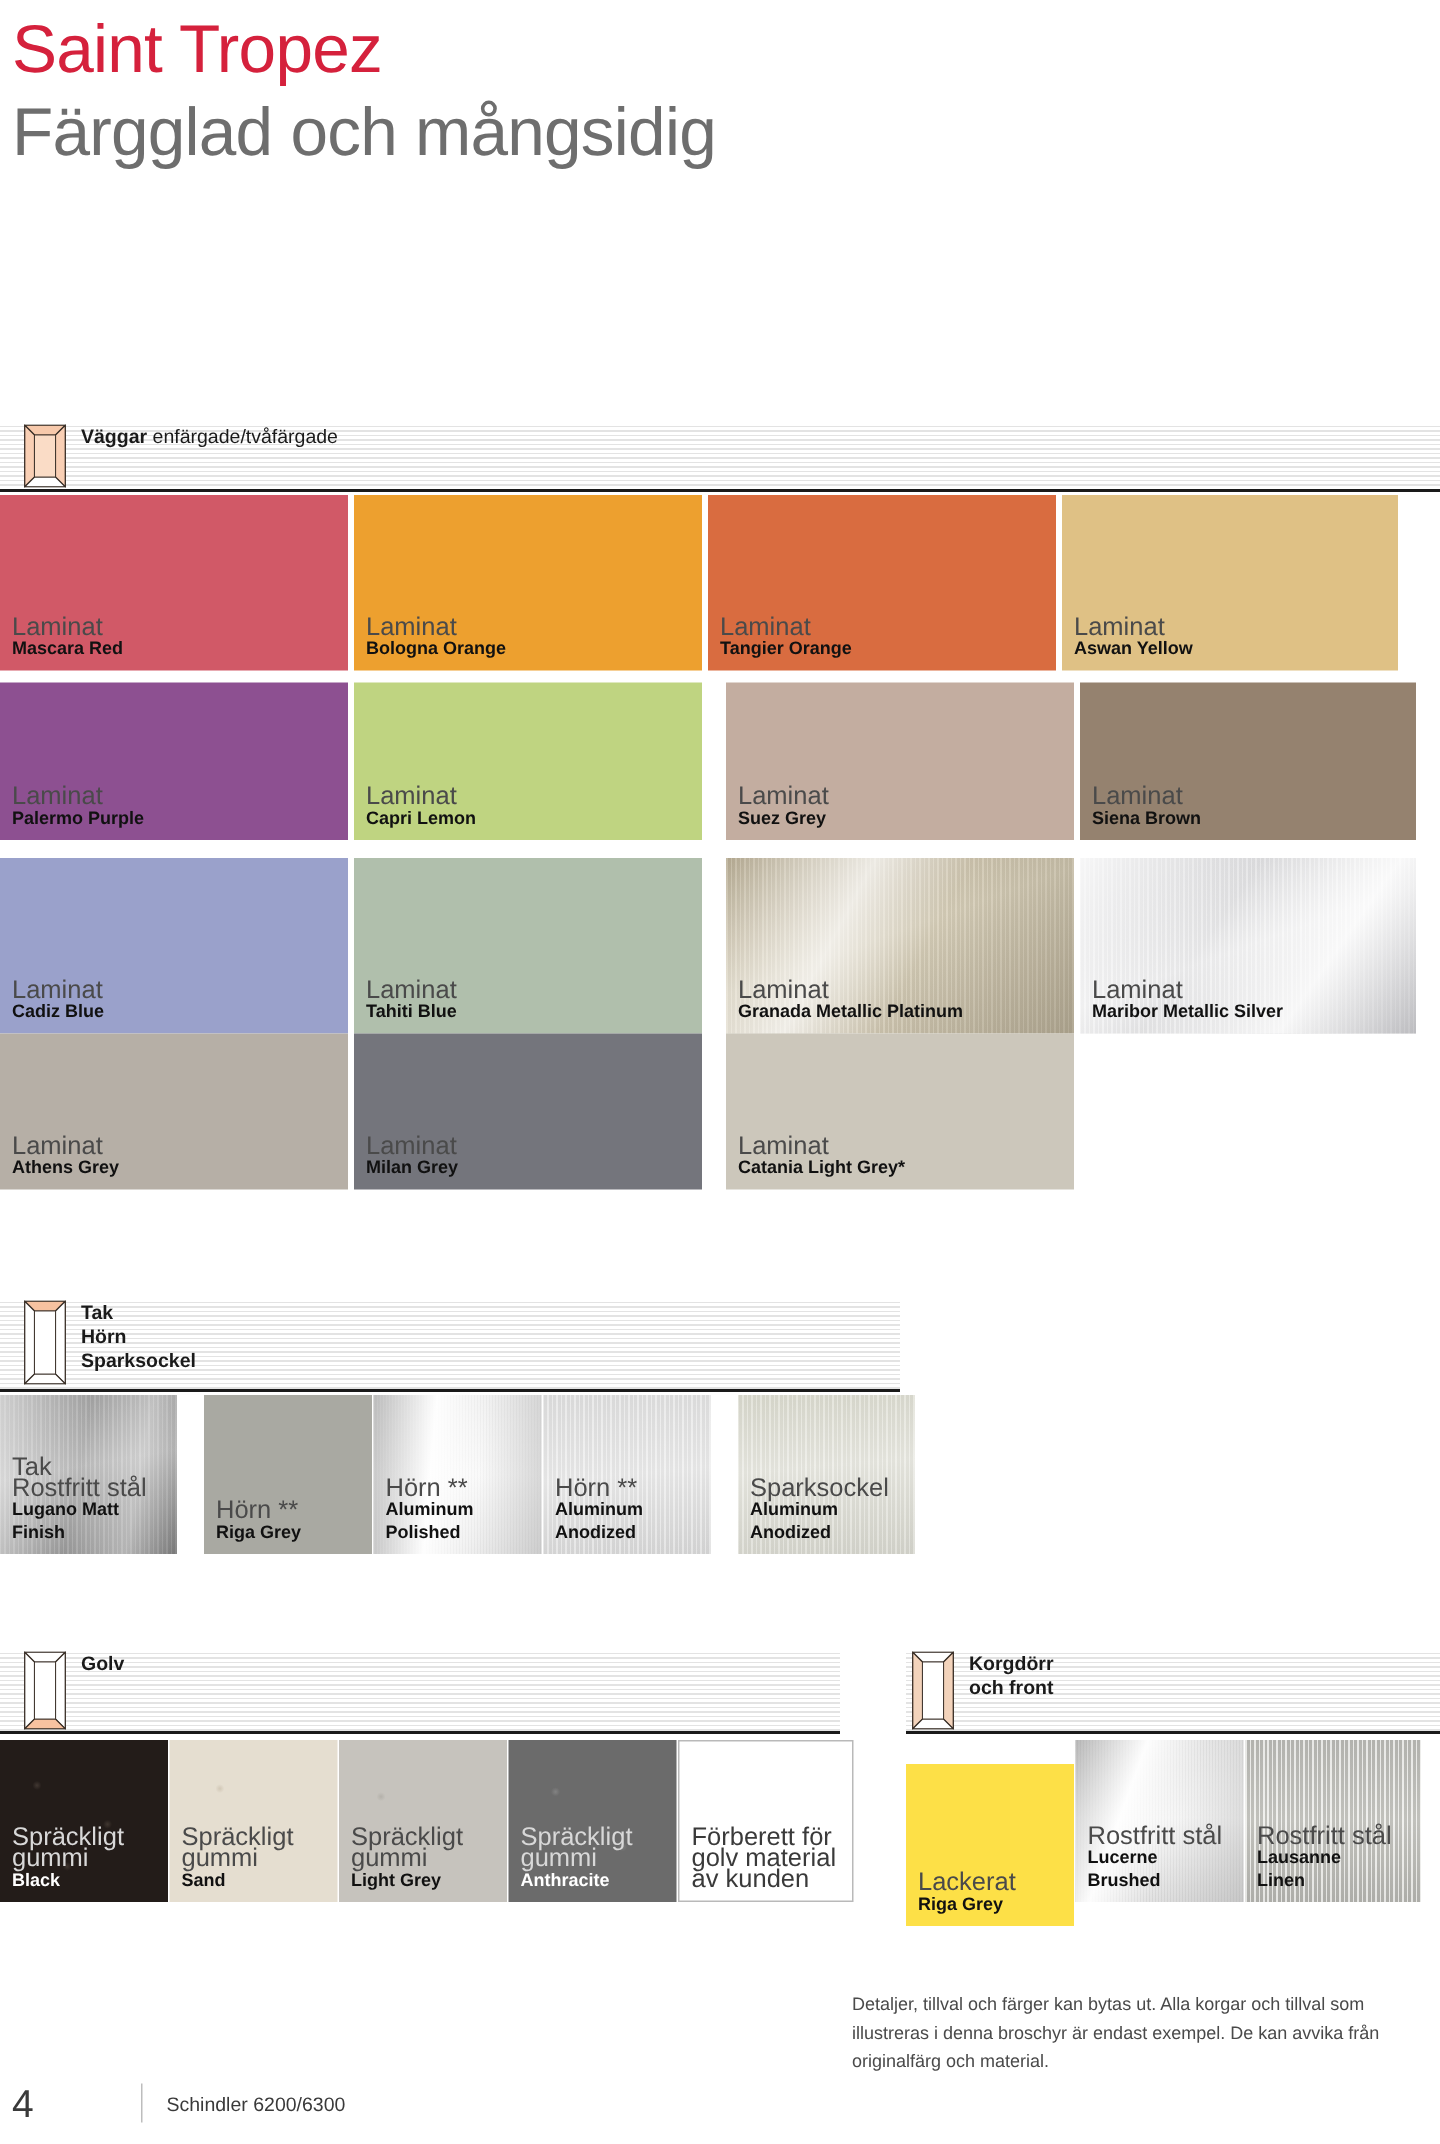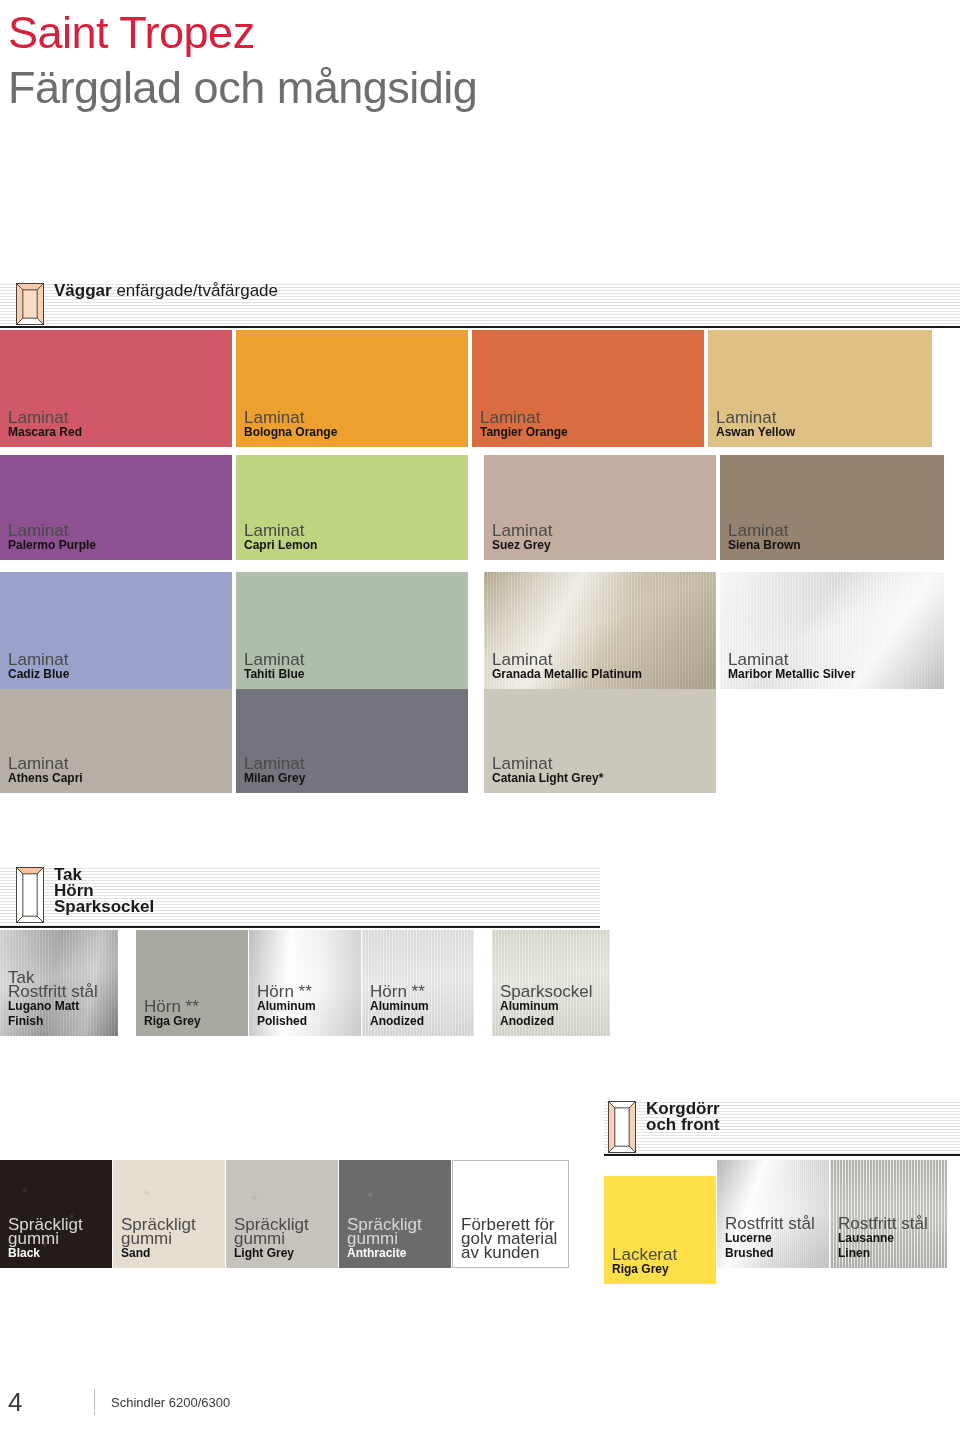--- a/index.html
+++ b/index.html
@@ -34,21 +34,21 @@
       );
     border-bottom: 2px solid #1a1a1a;
   }
   .band-inner { position: relative; height: 44px; display: flex; align-items: flex-start; }
 
   .cab-icon { position: relative; flex: 0 0 auto; margin-left: 16px; margin-top: 1px; }
   .cab-icon svg { display: block; }
 
   .band-label {
     margin-left: 10px; margin-top: 1px;
-    font-size: 17px; line-height: 15.5px; color: #1a1a1a;
+    font-size: 13px; line-height: 15.5px; color: #1a1a1a;
   }
   .band-label .b { font-weight: bold; }
   .band-label .n { font-weight: normal; }
 
   
   .row { position: absolute; display: flex; }
   .sw {
     position: relative; overflow: hidden;
     display: flex; flex-direction: column; justify-content: flex-end;
   }
@@ -195,21 +195,21 @@
         <span class="kind">Laminat</span>
         <span class="name">Maribor Metallic Silver</span>
       </span>
     </div>
   </div>
 
   <div class="row" style="left:0; top:689px;">
     <div class="sw" style="width:232px;height:104px;margin-right:4px;background:#b6afa6;">
       <span class="txt">
         <span class="kind">Laminat</span>
-        <span class="name">Athens Capri</span>
+        <span class="name">Athens Grey</span>
       </span>
     </div>
     <div class="sw" style="width:232px;height:104px;margin-right:16px;background:#74757c;">
       <span class="txt">
         <span class="kind">Laminat</span>
         <span class="name">Milan Grey</span>
       </span>
     </div>
     <div class="sw" style="width:232px;height:104px;background:#ccc7bb;">
       <span class="txt">
@@ -284,20 +284,37 @@
           repeating-linear-gradient(90deg, rgba(255,255,255,0.26) 0px, rgba(255,255,255,0.26) 1px, rgba(0,0,0,0.03) 1px, rgba(0,0,0,0.03) 3px),
           linear-gradient(175deg,#dadace 0%,#e9e9e2 45%,#d5d5cc 100%);">
       <span class="txt">
         <span class="kind">Sparksockel</span>
         <span class="name">Aluminum</span>
         <span class="name">Anodized</span>
       </span>
     </div>
   </div>
 
+  <div class="band" style="left:0; top:1100px; width:560px; height:56px;">
+    <div class="band-inner" style="height:54px;">
+      <span class="cab-icon">
+        <svg width="28" height="52" viewBox="0 0 28 52">
+          <rect x="0.5" y="0.5" width="27" height="51" fill="#ffffff" stroke="#3a3028" stroke-width="1"></rect>
+          <polygon points="0.5,0.5 27.5,0.5 21,7 7,7" fill="#ffffff" stroke="#3a3028" stroke-width="0.8"></polygon>
+          <polygon points="0.5,0.5 7,7 7,45 0.5,51.5" fill="#ffffff" stroke="#3a3028" stroke-width="0.8"></polygon>
+          <polygon points="27.5,0.5 21,7 21,45 27.5,51.5" fill="#ffffff" stroke="#3a3028" stroke-width="0.8"></polygon>
+          <polygon points="0.5,51.5 7,45 21,45 27.5,51.5" fill="#f7c2a0" stroke="#3a3028" stroke-width="0.8"></polygon>
+          <rect x="7" y="7" width="14" height="38" fill="#ffffff" stroke="#3a3028" stroke-width="0.6"></rect>
+        </svg>
+      </span>
+      <span class="band-label" style="font-weight:bold;line-height:16px;">
+        <span style="display:block;">Golv</span>
+      </span>
+    </div>
+  </div>
 
   <div class="row" style="left:0; top:1160px;">
     <div class="sw light" style="width:112px;height:108px;margin-right:1px;
         background:
           radial-gradient(circle at 22% 28%, rgba(120,105,95,0.35) 0px, rgba(120,105,95,0) 3px),
           radial-gradient(circle at 64% 52%, rgba(130,115,100,0.3) 0px, rgba(130,115,100,0) 3px),
           radial-gradient(circle at 40% 78%, rgba(125,110,98,0.3) 0px, rgba(125,110,98,0) 3px),
           #231c19;">
       <span class="txt">
         <span class="kind">Spräckligt</span>
@@ -390,20 +407,25 @@
           linear-gradient(180deg,#cbcbc6 0%,#dedeD8 50%,#c4c4bf 100%);">
       <span class="txt">
         <span class="kind">Rostfritt stål</span>
         <span class="name">Lausanne</span>
         <span class="name">Linen</span>
       </span>
     </div>
   </div>
 
 
+  <div class="disclaimer">
+    <div>Detaljer, tillval och färger kan bytas ut. Alla korgar och tillval som</div>
+    <div>illustreras i denna broschyr är endast exempel. De kan avvika från</div>
+    <div>originalfärg och material.</div>
+  </div>
 
   <div class="footer">
     <span class="pagenum">4</span>
     <span class="fdiv"></span>
     <span class="fbrand">Schindler 6200/6300</span>
   </div>
 
 </div>
 
 </body></html>

